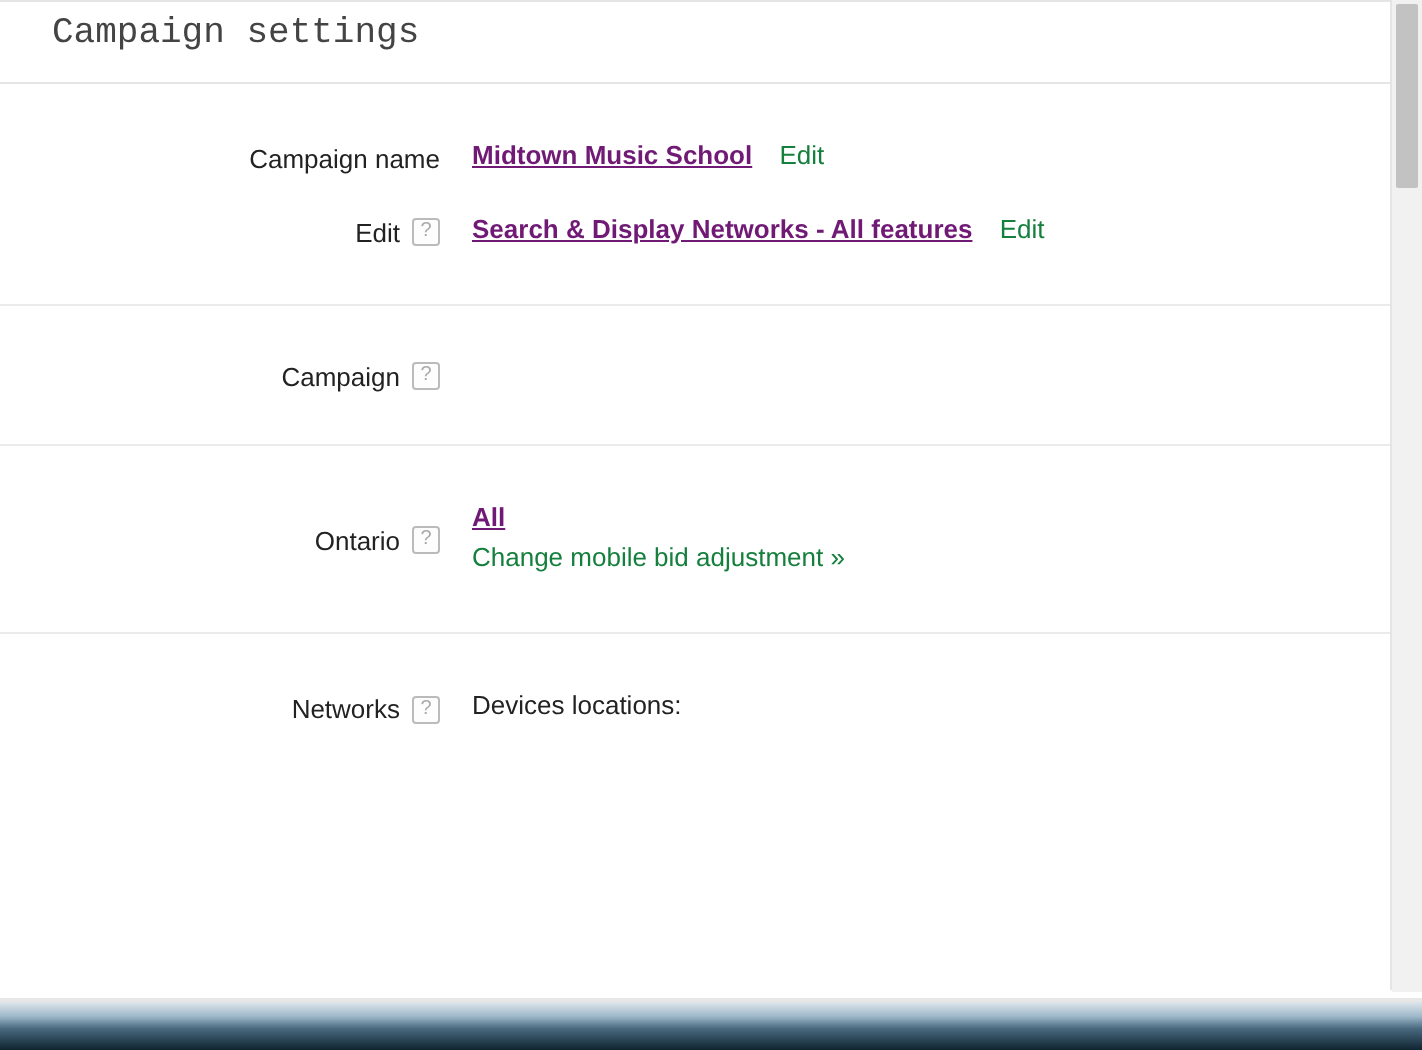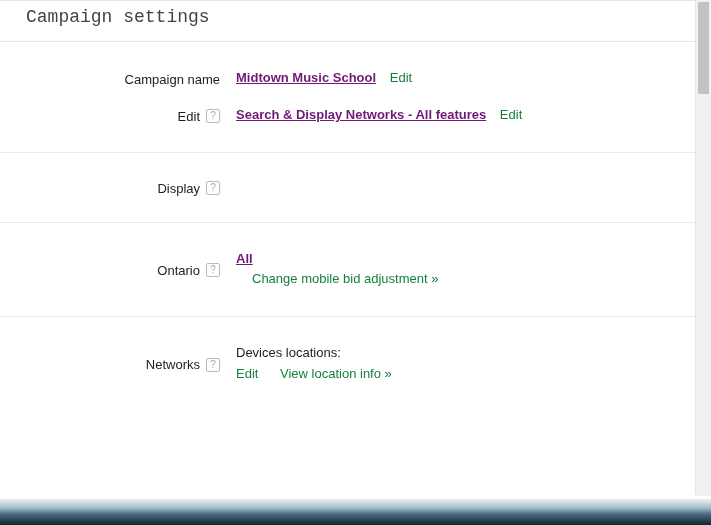--- a/index.html
+++ b/index.html
@@ -123,51 +123,47 @@
       <div class="value-col">
         <span class="bold">Search &amp; Display Networks - All features</span>
         <a class="link">Edit</a>
       </div>
     </div>
   </div>
 
   <div class="section">
     <div class="row">
       <div class="label-col">
-        <span>Display</span>
+        <span>Campaign</span>
         <span class="help-icon">?</span>
       </div>
     </div>
   </div>
 
   <div class="section">
     <div class="row">
       <div class="label-col">
         <span>Ontario</span>
         <span class="help-icon">?</span>
       </div>
       <div class="value-col">
         <div class="bold">All</div>
-        <a class="link" style="margin-left:16px">Change mobile bid adjustment »</a>
+        <a class="link" style="margin-left:0">Change mobile bid adjustment »</a>
       </div>
     </div>
   </div>
 
   <div class="section">
     <div class="row">
       <div class="label-col">
         <span>Networks</span>
         <span class="help-icon">?</span>
       </div>
       <div class="value-col">
         <div>Devices locations:</div>
-        <div>
-          <a class="link" style="margin-left:0">Edit</a>
-          <a class="link" style="margin-left:18px">View location info »</a>
-        </div>
       </div>
     </div>
   </div>
 
 </div>
 
 <div class="scroll-gutter">
   <div class="scroll-thumb"></div>
 </div>
 

